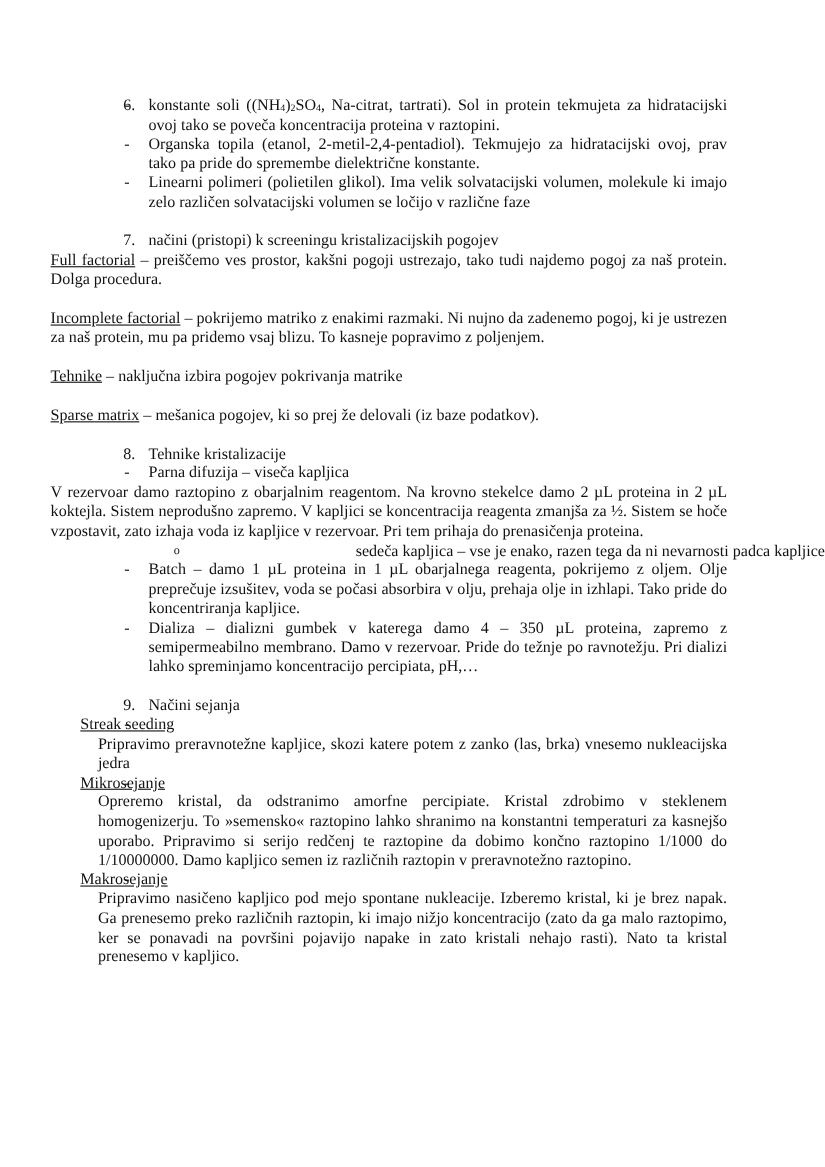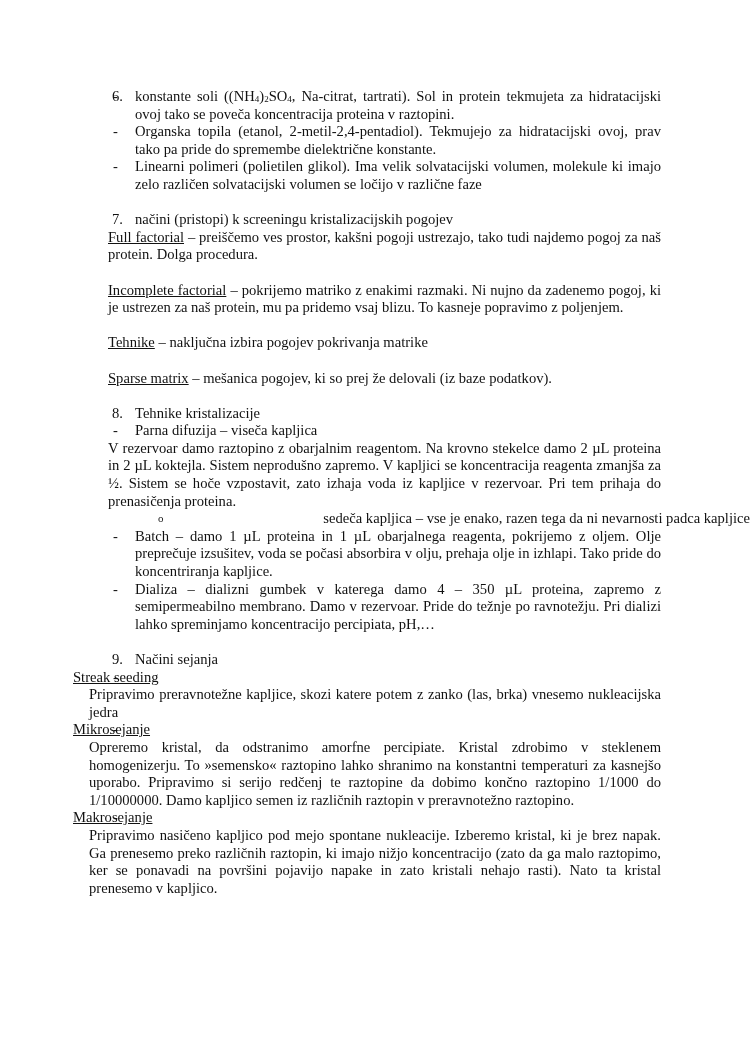--- a/index.html
+++ b/index.html
@@ -4,21 +4,21 @@
 <style>
   html, body { margin: 0; padding: 0; background: #ffffff; }
   body { width: 750px; height: 1061px; position: relative; overflow: hidden;
          font-family: "Liberation Serif", "DejaVu Serif", serif; font-size: 14.6px;
          color: #111; line-height: 17.6px; }
   .page { position: absolute; left: 0; top: 88px; width: 750px; }
   .line { position: relative; }
   .num { position: absolute; left: 112px; }
   .dash { position: absolute; left: 113px; }
   .ind { margin-left: 135px; margin-right: 89px; }
-  .body { margin-left: 108px; margin-right: 89px; }
+  .body { margin-left: 46px; margin-right: 89px; }
   .wide { margin-left: 89px; margin-right: 89px; }
   .just { text-align: justify; text-align-last: left; }
   .gap { height: 17.6px; }
   .u { text-decoration: underline; }
   .circ { position: absolute; left: 158px; font-size: 11px; }
   .sub { margin-left: 180px; text-align: right; }
   .dash9 { position: absolute; left: 113px; }
   .ind9 { margin-left: 73px; }
   sub { font-size: 9px; vertical-align: -1px; line-height: 0; }
 </style>

